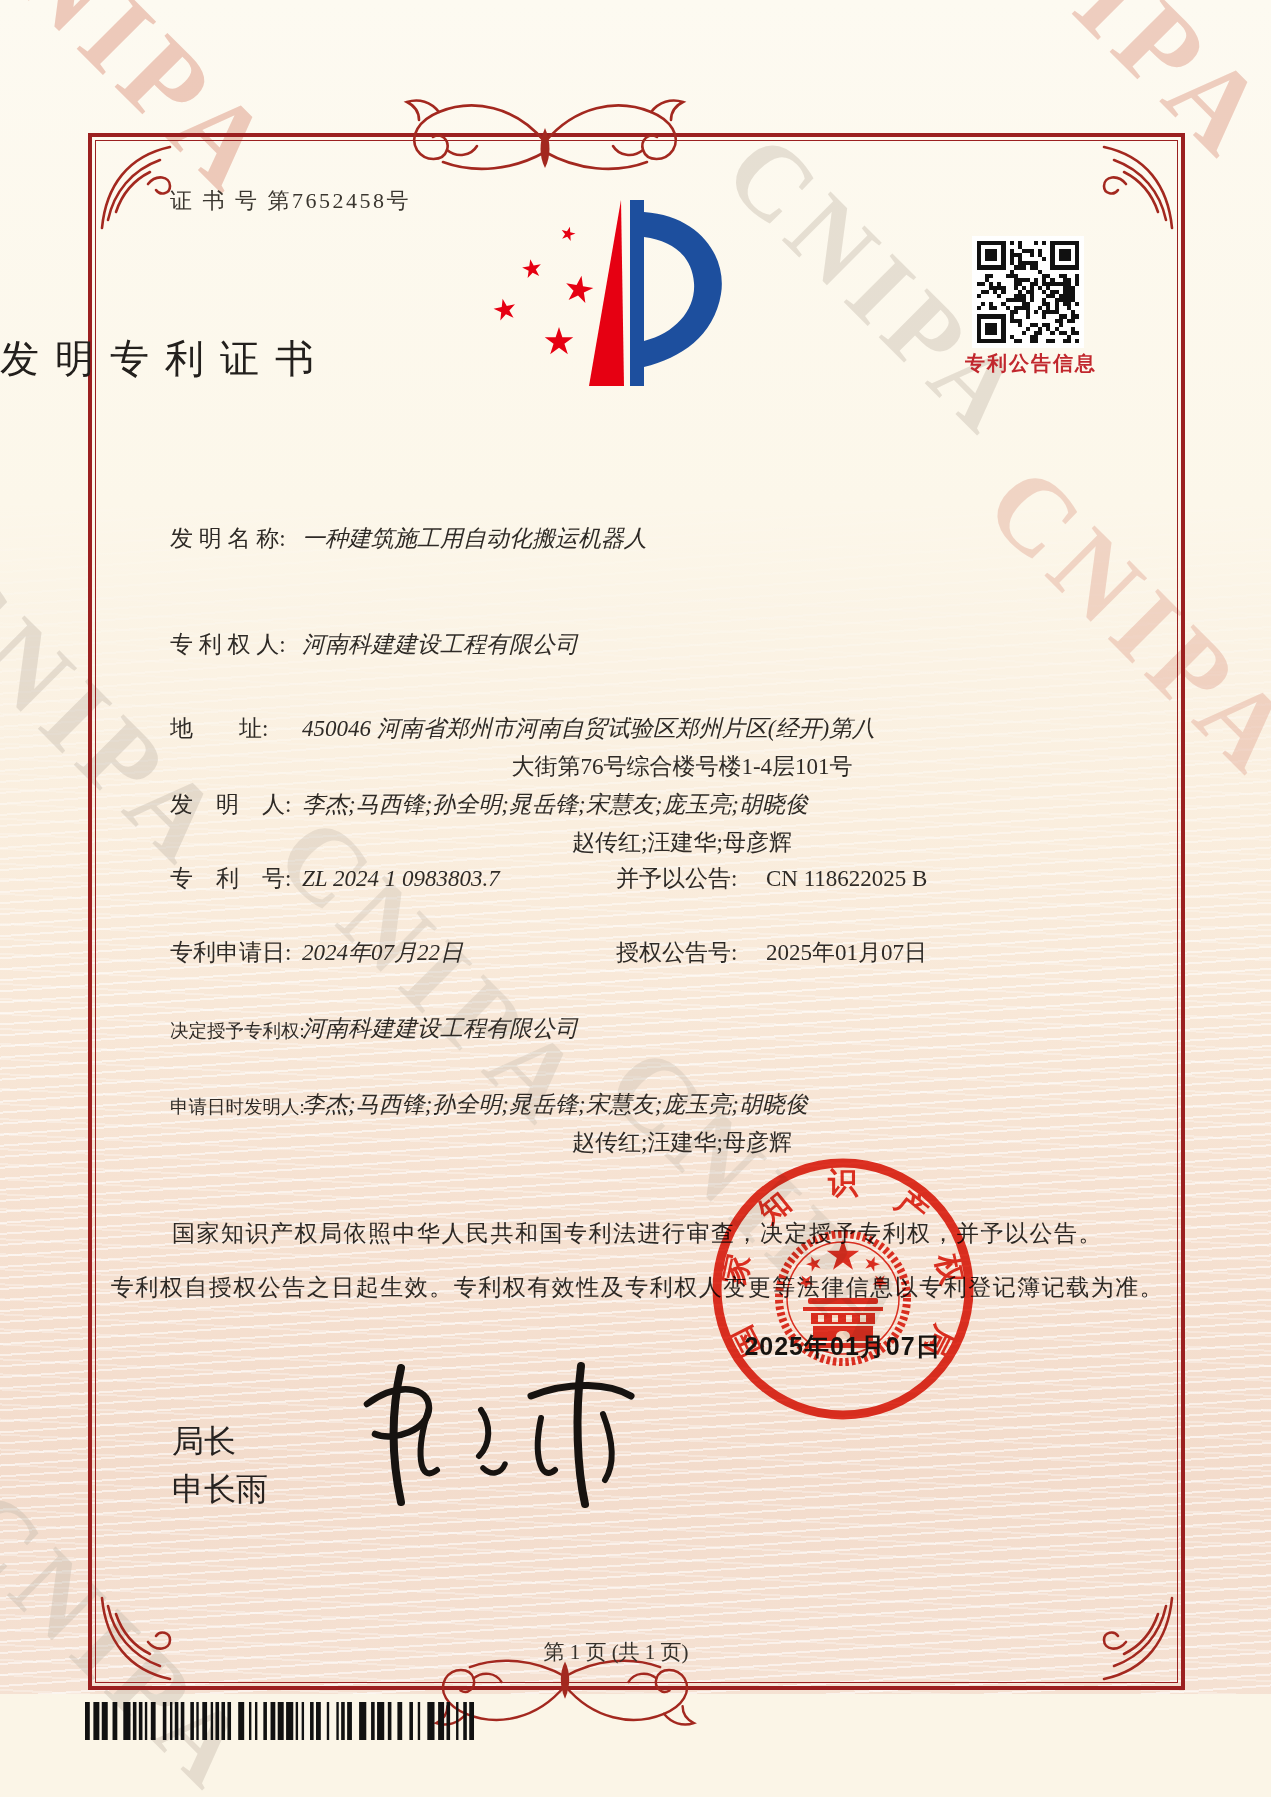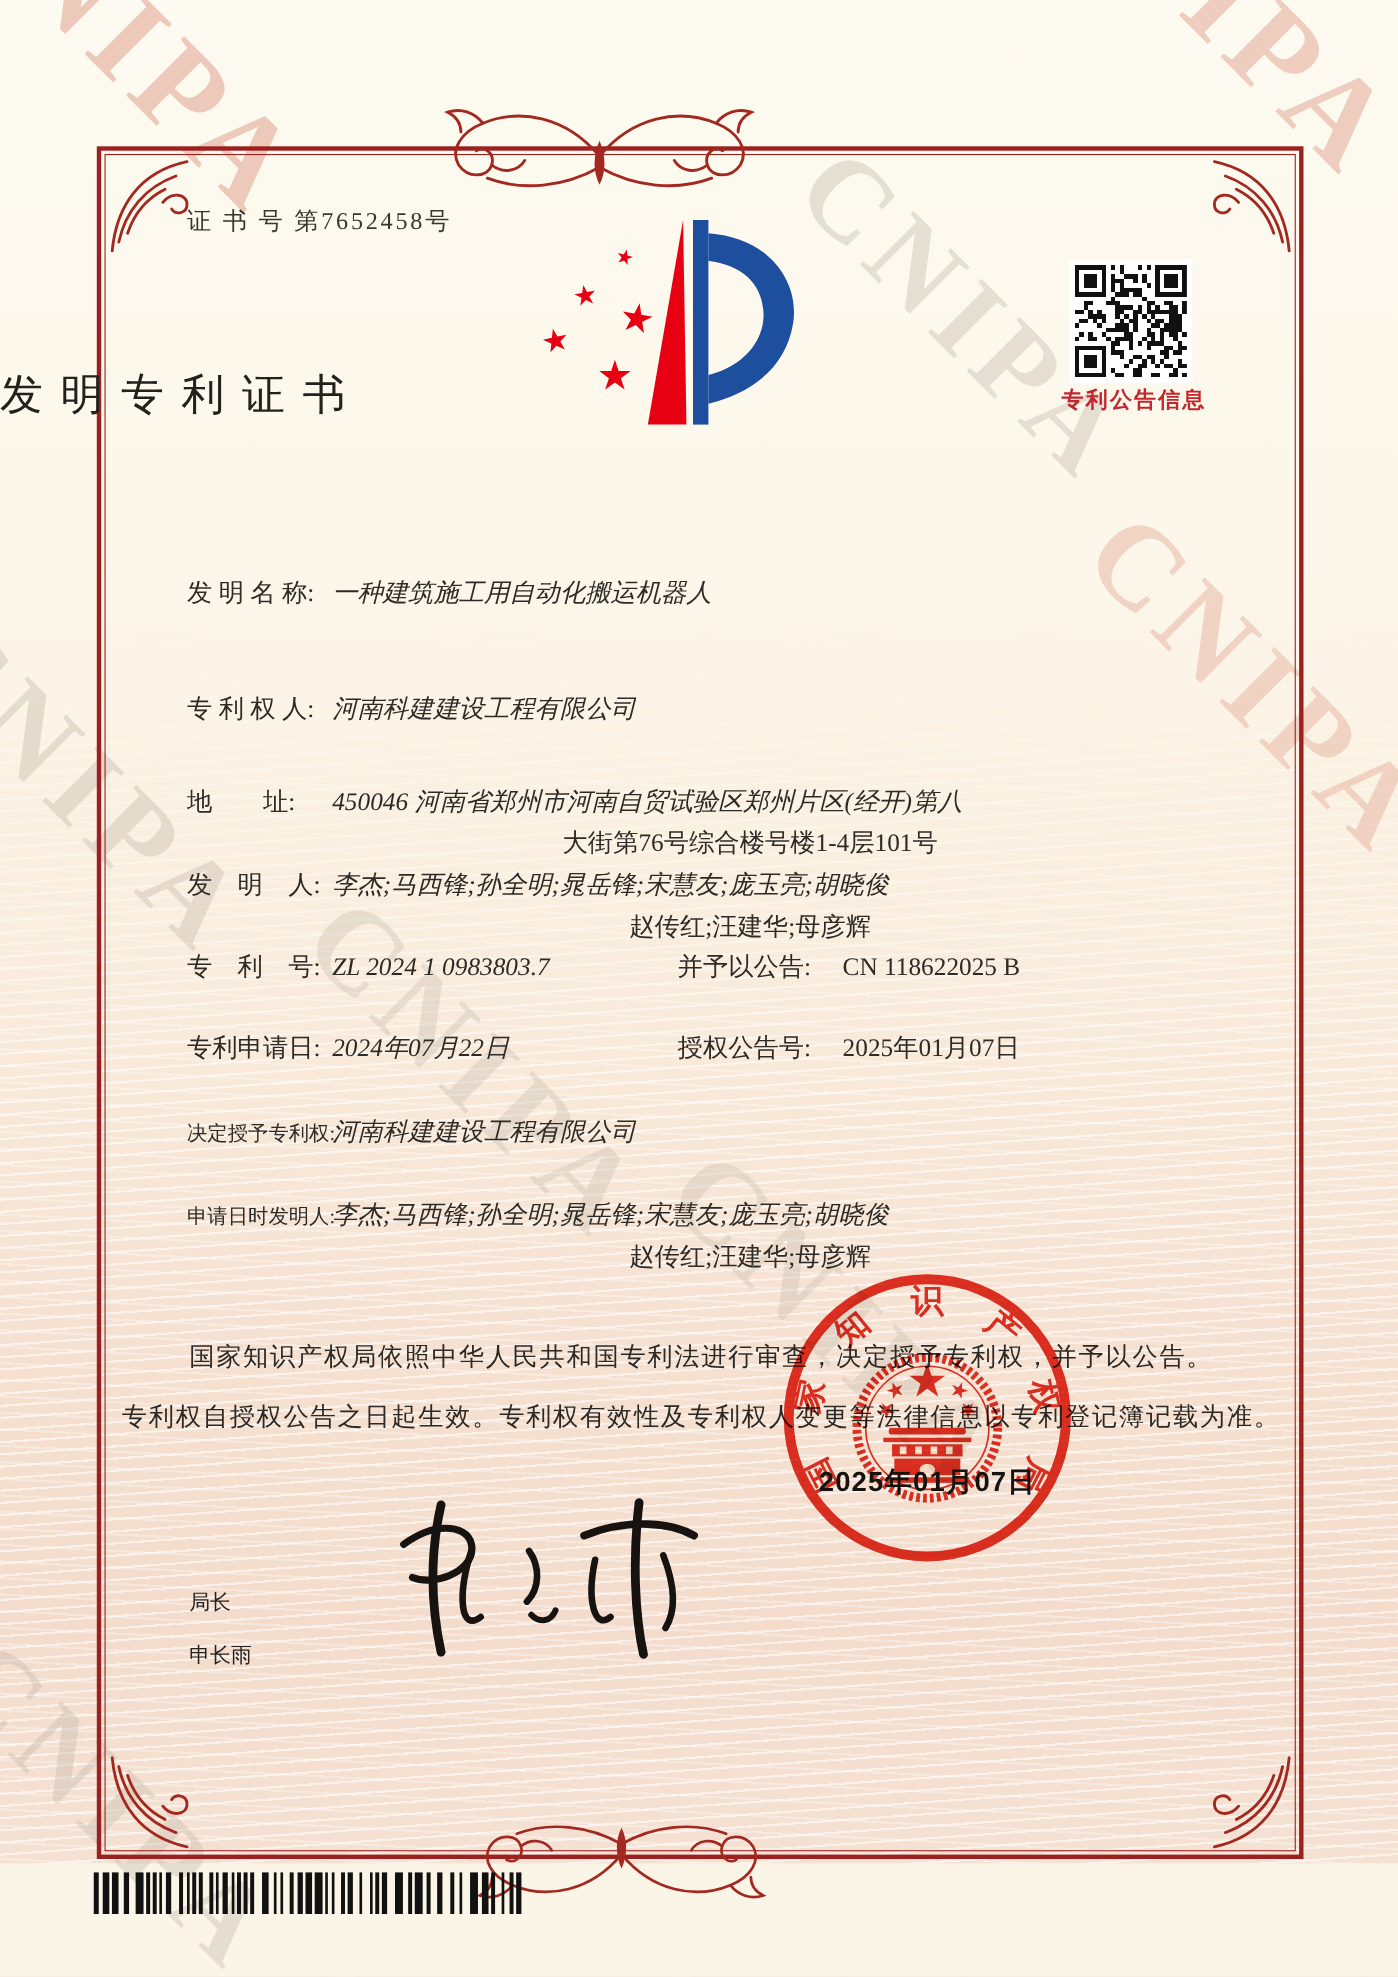--- a/index.html
+++ b/index.html
@@ -31,21 +31,21 @@
   .title{position:absolute;left:0;top:332px;width:1108px;
     font-size:39px;font-weight:normal;letter-spacing:16px;color:#23201d;}
   .row{position:absolute;left:170px;font-size:23px;line-height:34px;}
   .row .lab{position:absolute;left:0;white-space:pre;}
   .row .lab.cond{font-size:18.5px;letter-spacing:0;line-height:38px;}
   .row .val{position:absolute;left:132px;white-space:pre;width:760px;font-style:italic;}
   .row .val2{position:absolute;left:132px;top:38px;white-space:pre;width:760px;text-align:center;}
   .row.rcol{left:616px;}
   .row.rcol .rval{position:absolute;left:150px;white-space:pre;width:420px;}
   .legal{position:absolute;left:95px;width:1085px;text-align:center;font-size:23px;letter-spacing:1.5px;color:#2c2824;}
-  .sig-label{position:absolute;left:172px;font-family:Liberation Sans, sans-serif;font-size:19px;color:#262220;margin-top:24px;}
+  .sig-label{position:absolute;left:172px;font-family:Liberation Sans, sans-serif;font-size:32px;color:#262220;}
   .signature{position:absolute;left:345px;top:1352px;}
   .seal{position:absolute;left:706px;top:1152px;width:274px;height:274px;mix-blend-mode:multiply;opacity:.96;}
   .seal-char{font-family:"Liberation Serif",serif;font-size:30px;font-weight:bold;
     fill:var(--seal-red,#e02a1c);text-anchor:middle;}
   .seal-date{position:absolute;left:706px;top:1330px;width:274px;text-align:center;
     font-family:"Liberation Sans",sans-serif;font-weight:600;font-size:25px;color:#151310;letter-spacing:1px;}
   .page-no{position:absolute;left:0;top:1638px;width:1232px;text-align:center;font-size:21px;color:#35312b;}
   .barcode{position:absolute;left:85px;top:1702px;}
   .flourish{stroke:#a3281f;fill:none;stroke-width:2.6;stroke-linecap:round;}
 </style>
@@ -453,20 +453,21 @@
             <rect x="154" y="163" width="6" height="7"></rect>
         </g>
         <rect x="107" y="174" width="60" height="15"></rect>
         <rect x="130" y="179" width="14" height="10" rx="6" fill="#fff7ef"></rect>
         <rect x="99" y="191" width="76" height="5"></rect>
       </g>
     </svg>
   </div>
   <div class="seal-date">2025年01月07日</div>
 
+  <div class="page-no">第 1 页 (共 1 页)</div>
   <div class="barcode">
     <svg width="395" height="38" viewBox="0 0 330 38" preserveAspectRatio="none" fill="#111">
       <g id="barcode-bars">
           <rect x="0" y="0" width="4" height="38"></rect>
           <rect x="7" y="0" width="5" height="38"></rect>
           <rect x="14" y="0" width="5" height="38"></rect>
           <rect x="23" y="0" width="4" height="38"></rect>
           <rect x="32" y="0" width="6" height="38"></rect>
           <rect x="40" y="0" width="3" height="38"></rect>
           <rect x="45" y="0" width="3" height="38"></rect>

